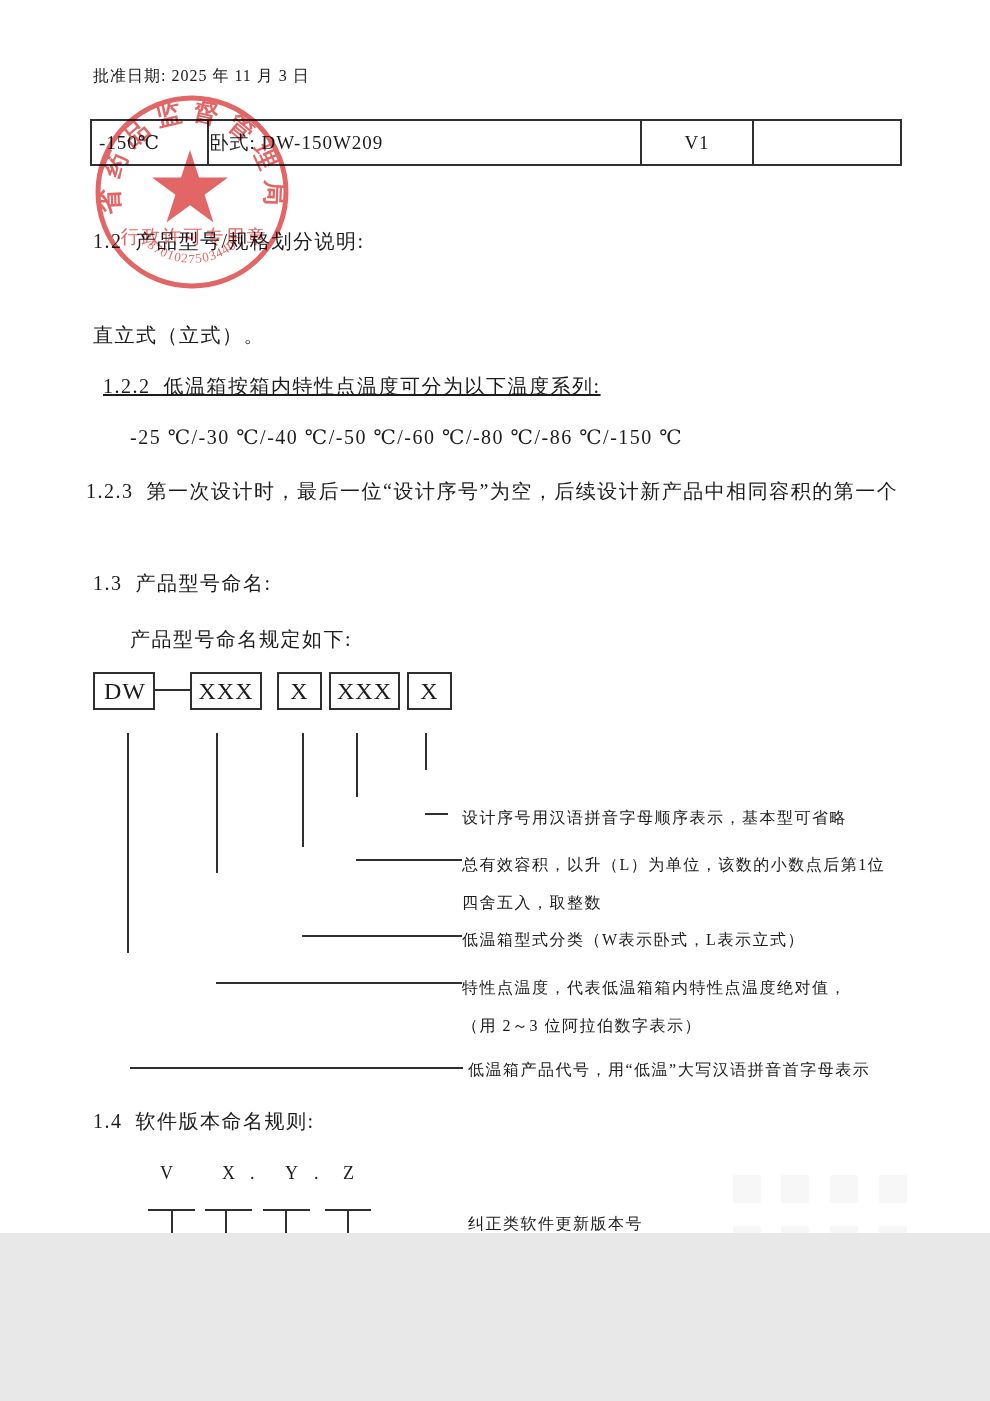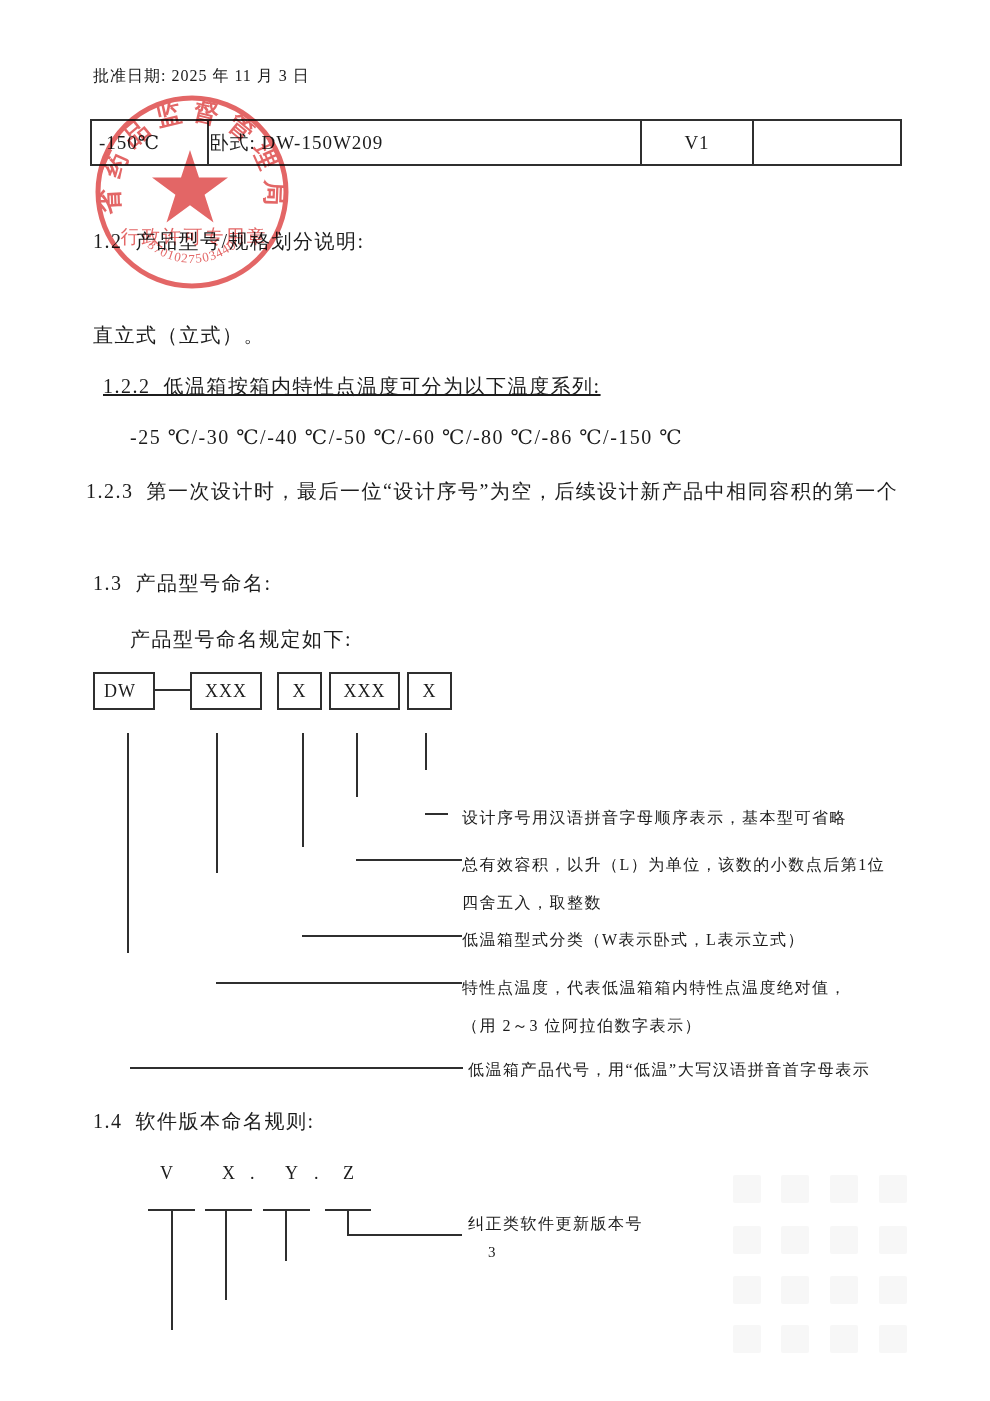--- a/index.html
+++ b/index.html
@@ -1,18 +1,18 @@
 <!DOCTYPE html>
 <html><head>
 <meta charset="utf-8">
 <style>
   html,body{margin:0;padding:0;background:#e8e8e8;}
   .page{
     position:relative;
-    width:990px;height:1401px;
+    width:990px;height:1233px;
     background:#ffffff;
     overflow:hidden;
     font-family:"Liberation Serif","DejaVu Serif",serif;
     color:#1c1c1c;
   }
   .line{position:absolute;white-space:pre;font-size:20px;letter-spacing:1.5px;color:#1c1c1c;}
   .small{font-size:16px;letter-spacing:1.5px;}
   
   .approval{position:absolute;left:93px;top:66px;font-size:16px;letter-spacing:1px;}
   
@@ -29,21 +29,21 @@
   .blue-note{position:absolute;left:100px;top:165px;z-index:30;
     color:#2222cc;font-weight:bold;font-size:18px;letter-spacing:1px;line-height:20px;white-space:pre;}
   
   .stamp{position:absolute;left:88px;top:88px;z-index:20;opacity:.82;pointer-events:none;
     mix-blend-mode:multiply;}
   .stamp text{fill:#dd4444;}
   
   .vline{position:absolute;width:2px;background:#2f2f2f;}
   .hline{position:absolute;height:2px;background:#2f2f2f;}
   .dbox{position:absolute;border:2px solid #2f2f2f;box-sizing:border-box;height:38px;
-    text-align:center;font-size:18px;letter-spacing:1px;line-height:34px;}
+    text-align:center;font-size:24px;letter-spacing:1px;line-height:34px;}
   .b0{left:93px;top:672px;width:62px;text-align:left;padding-left:9px;}
   .b1{left:190px;top:672px;width:72px;}
   .b2{left:277px;top:672px;width:45px;}
   .b3{left:329px;top:672px;width:71px;}
   .b4{left:407px;top:672px;width:45px;}
   
   .vtoken{position:absolute;top:1163px;font-size:18px;}
   .vt0{left:160px;} .vt1{left:222px;} .vt2{left:250px;} .vt3{left:285px;} .vt4{left:314px;} .vt5{left:343px;}
   
   .pagenum{position:absolute;left:488px;top:1244px;font-size:15px;}

